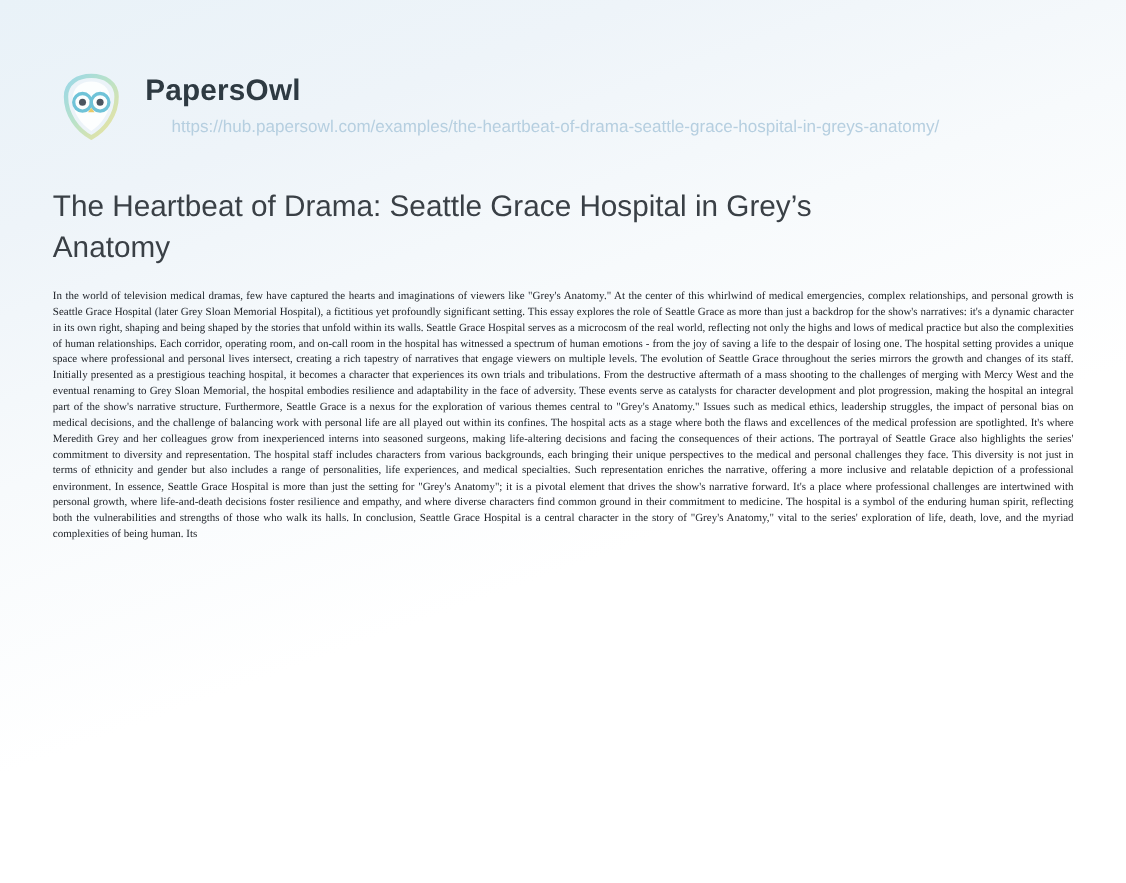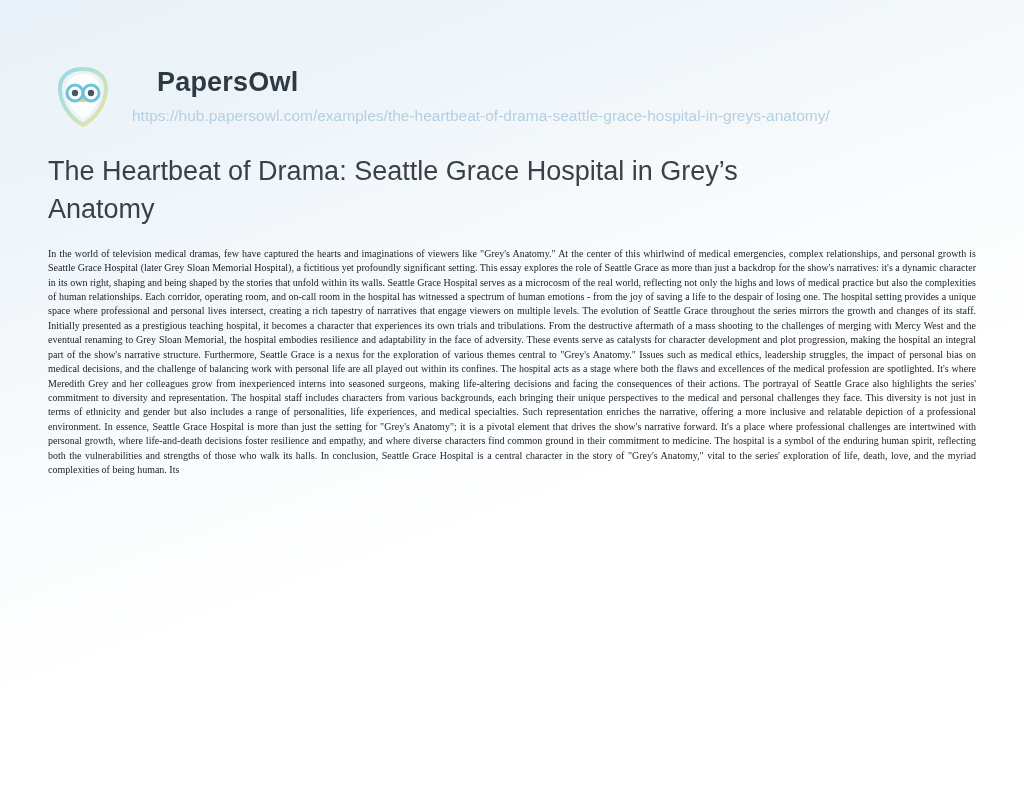--- a/index.html
+++ b/index.html
@@ -39,34 +39,34 @@
     margin-left: 18px;
     padding-top: 8px;
   }
   .brand-name {
     font-family: "Liberation Sans", sans-serif;
     font-size: 27px;
     font-weight: bold;
     color: #2e3a42;
     letter-spacing: 0.2px;
     line-height: 1.1;
-    margin-left: 25px;
   }
   .brand-url {
     margin-top: 7px;
     font-family: "Liberation Sans", sans-serif;
     font-size: 15.5px;
     color: #b6cfe0;
     line-height: 1.45;
     max-width: 790px;
     word-break: break-word;
+    margin-left: 24px;
   }
   .article {
     position: absolute;
-    top: 152px;
+    top: 168px;
     left: 48px;
     width: 928px;
   }
   .article-title {
     font-family: "Liberation Sans", sans-serif;
     font-size: 27px;
     font-weight: normal;
     color: #3a4046;
     line-height: 1.42;
     margin: 0 0 18px 0;

